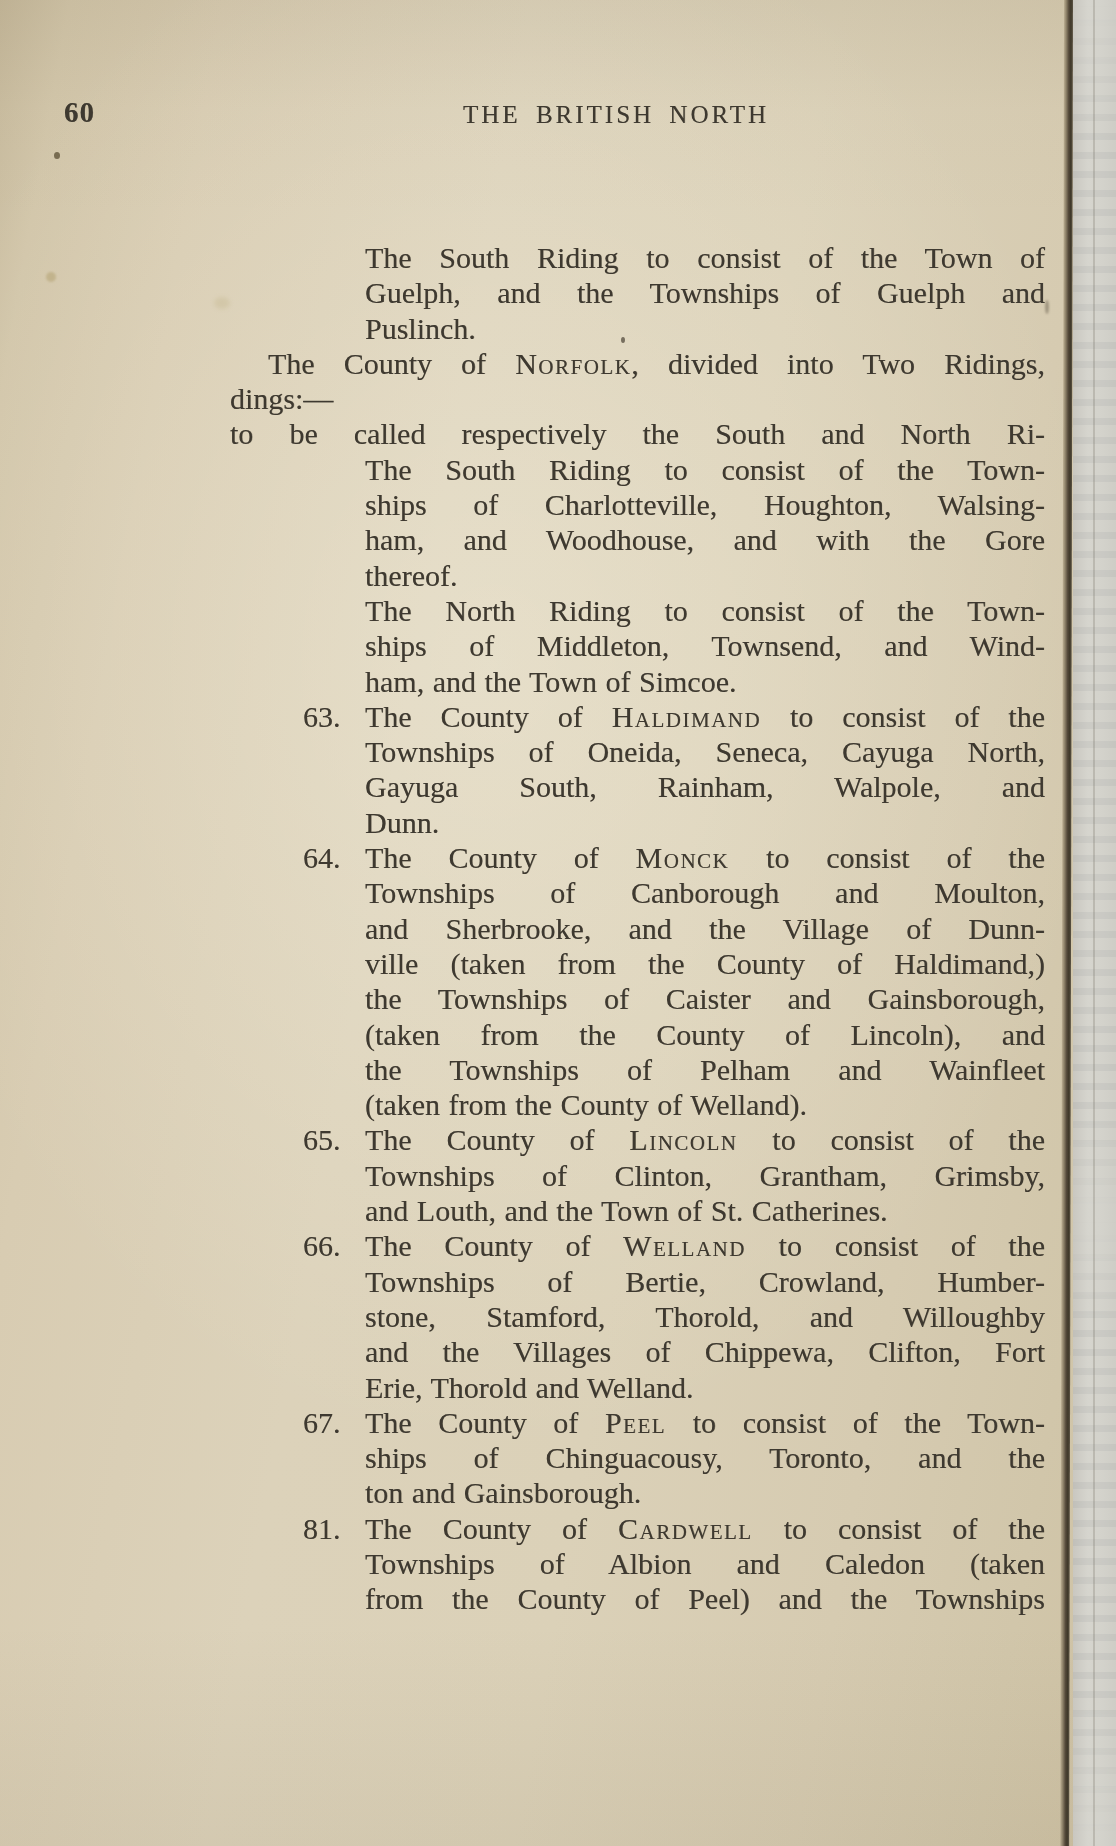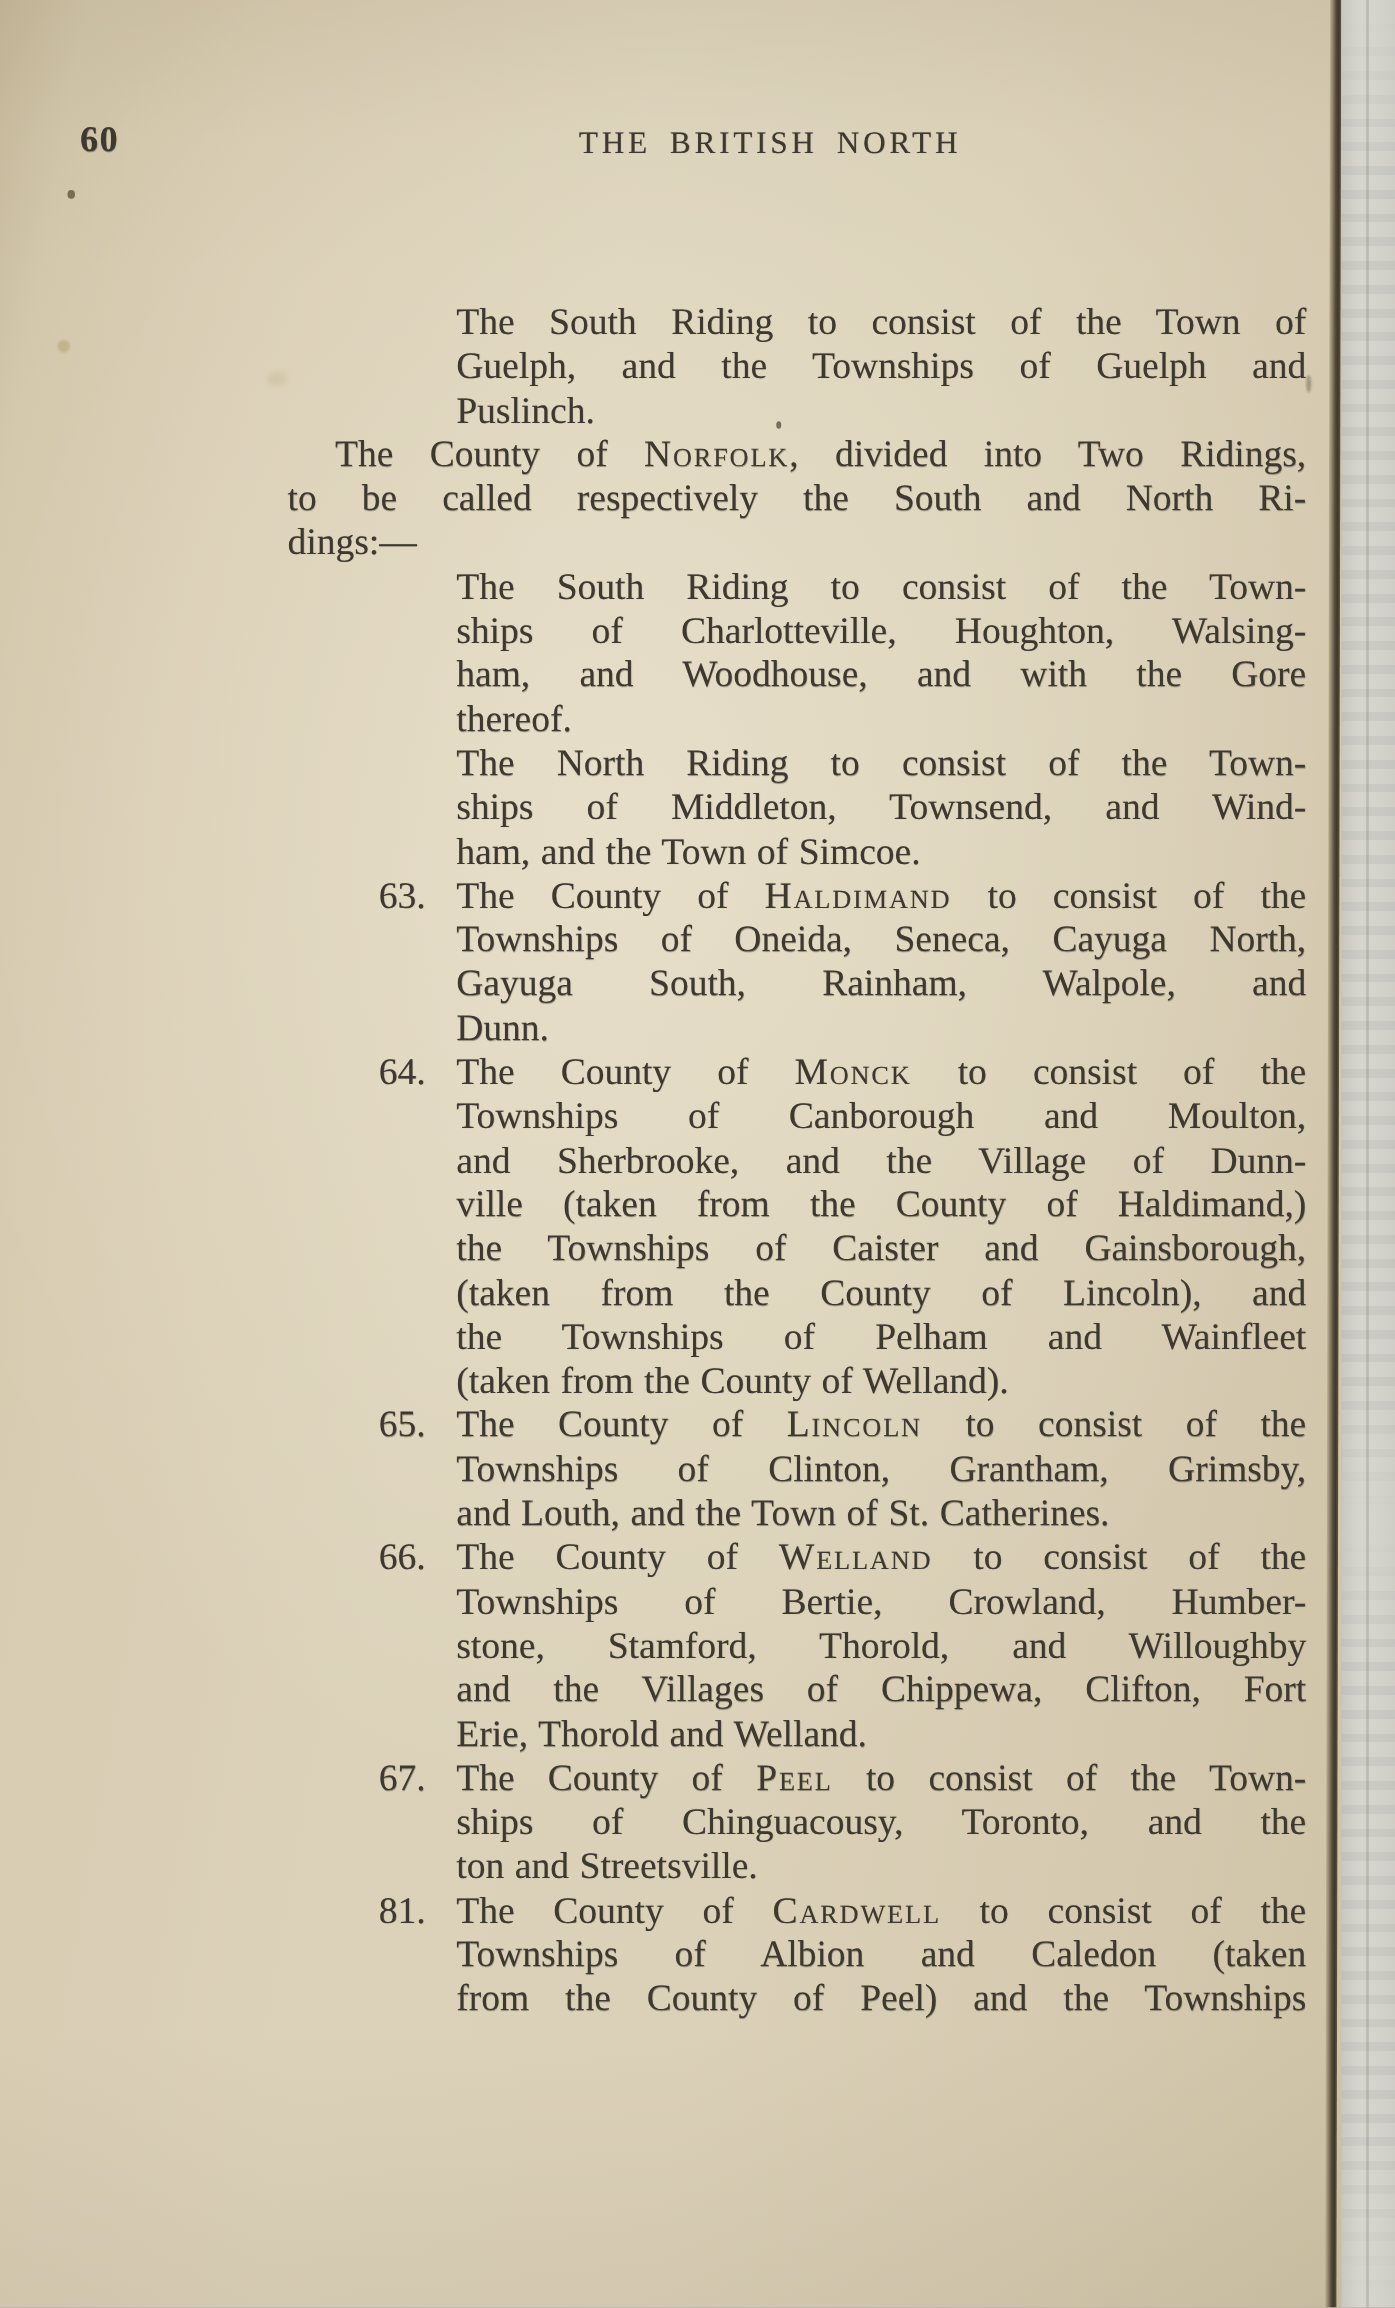--- a/index.html
+++ b/index.html
@@ -76,22 +76,22 @@
   <div class="page-number ink">60</div>
   <div class="running-head ink">THE BRITISH NORTH</div>
   <div class="page-body ink" id="pageBody">
       <div class="item">
         <div class="line">The South Riding to consist of the Town of</div>
         <div class="line">Guelph, and the Townships of Guelph and</div>
         <div class="line endline">Puslinch.</div>
       </div>
       <div class="para">
         <div class="line first">The County of <span class="sc">Norfolk</span>, divided into Two Ridings,</div>
+        <div class="line endline">dings:—</div>
         <div class="line">to be called respectively the South and North Ri-</div>
-        <div class="line endline">dings:—</div>
       </div>
       <div class="item">
         <div class="line">The South Riding to consist of the Town-</div>
         <div class="line">ships of Charlotteville, Houghton, Walsing-</div>
         <div class="line">ham, and Woodhouse, and with the Gore</div>
         <div class="line endline">thereof.</div>
       </div>
       <div class="item">
         <div class="line">The North Riding to consist of the Town-</div>
         <div class="line">ships of Middleton, Townsend, and Wind-</div>
@@ -121,21 +121,21 @@
       <div class="item">
         <div class="line"><span class="num">66.</span>The County of <span class="sc">Welland</span> to consist of the</div>
         <div class="line">Townships of Bertie, Crowland, Humber-</div>
         <div class="line">stone, Stamford, Thorold, and Willoughby</div>
         <div class="line">and the Villages of Chippewa, Clifton, Fort</div>
         <div class="line endline">Erie, Thorold and Welland.</div>
       </div>
       <div class="item">
         <div class="line"><span class="num">67.</span>The County of <span class="sc">Peel</span> to consist of the Town-</div>
         <div class="line">ships of Chinguacousy, Toronto, and the</div>
-        <div class="line endline">ton and Streetsville.</div>
+        <div class="line endline">ton and Gainsborough.</div>
       </div>
       <div class="item">
         <div class="line"><span class="num">81.</span>The County of <span class="sc">Cardwell</span> to consist of the</div>
         <div class="line">Townships of Albion and Caledon (taken</div>
         <div class="line">from the County of Peel) and the Townships</div>
       </div>
     </div>
 
   <span class="speck sp1"></span>
   <span class="speck sp2"></span>

